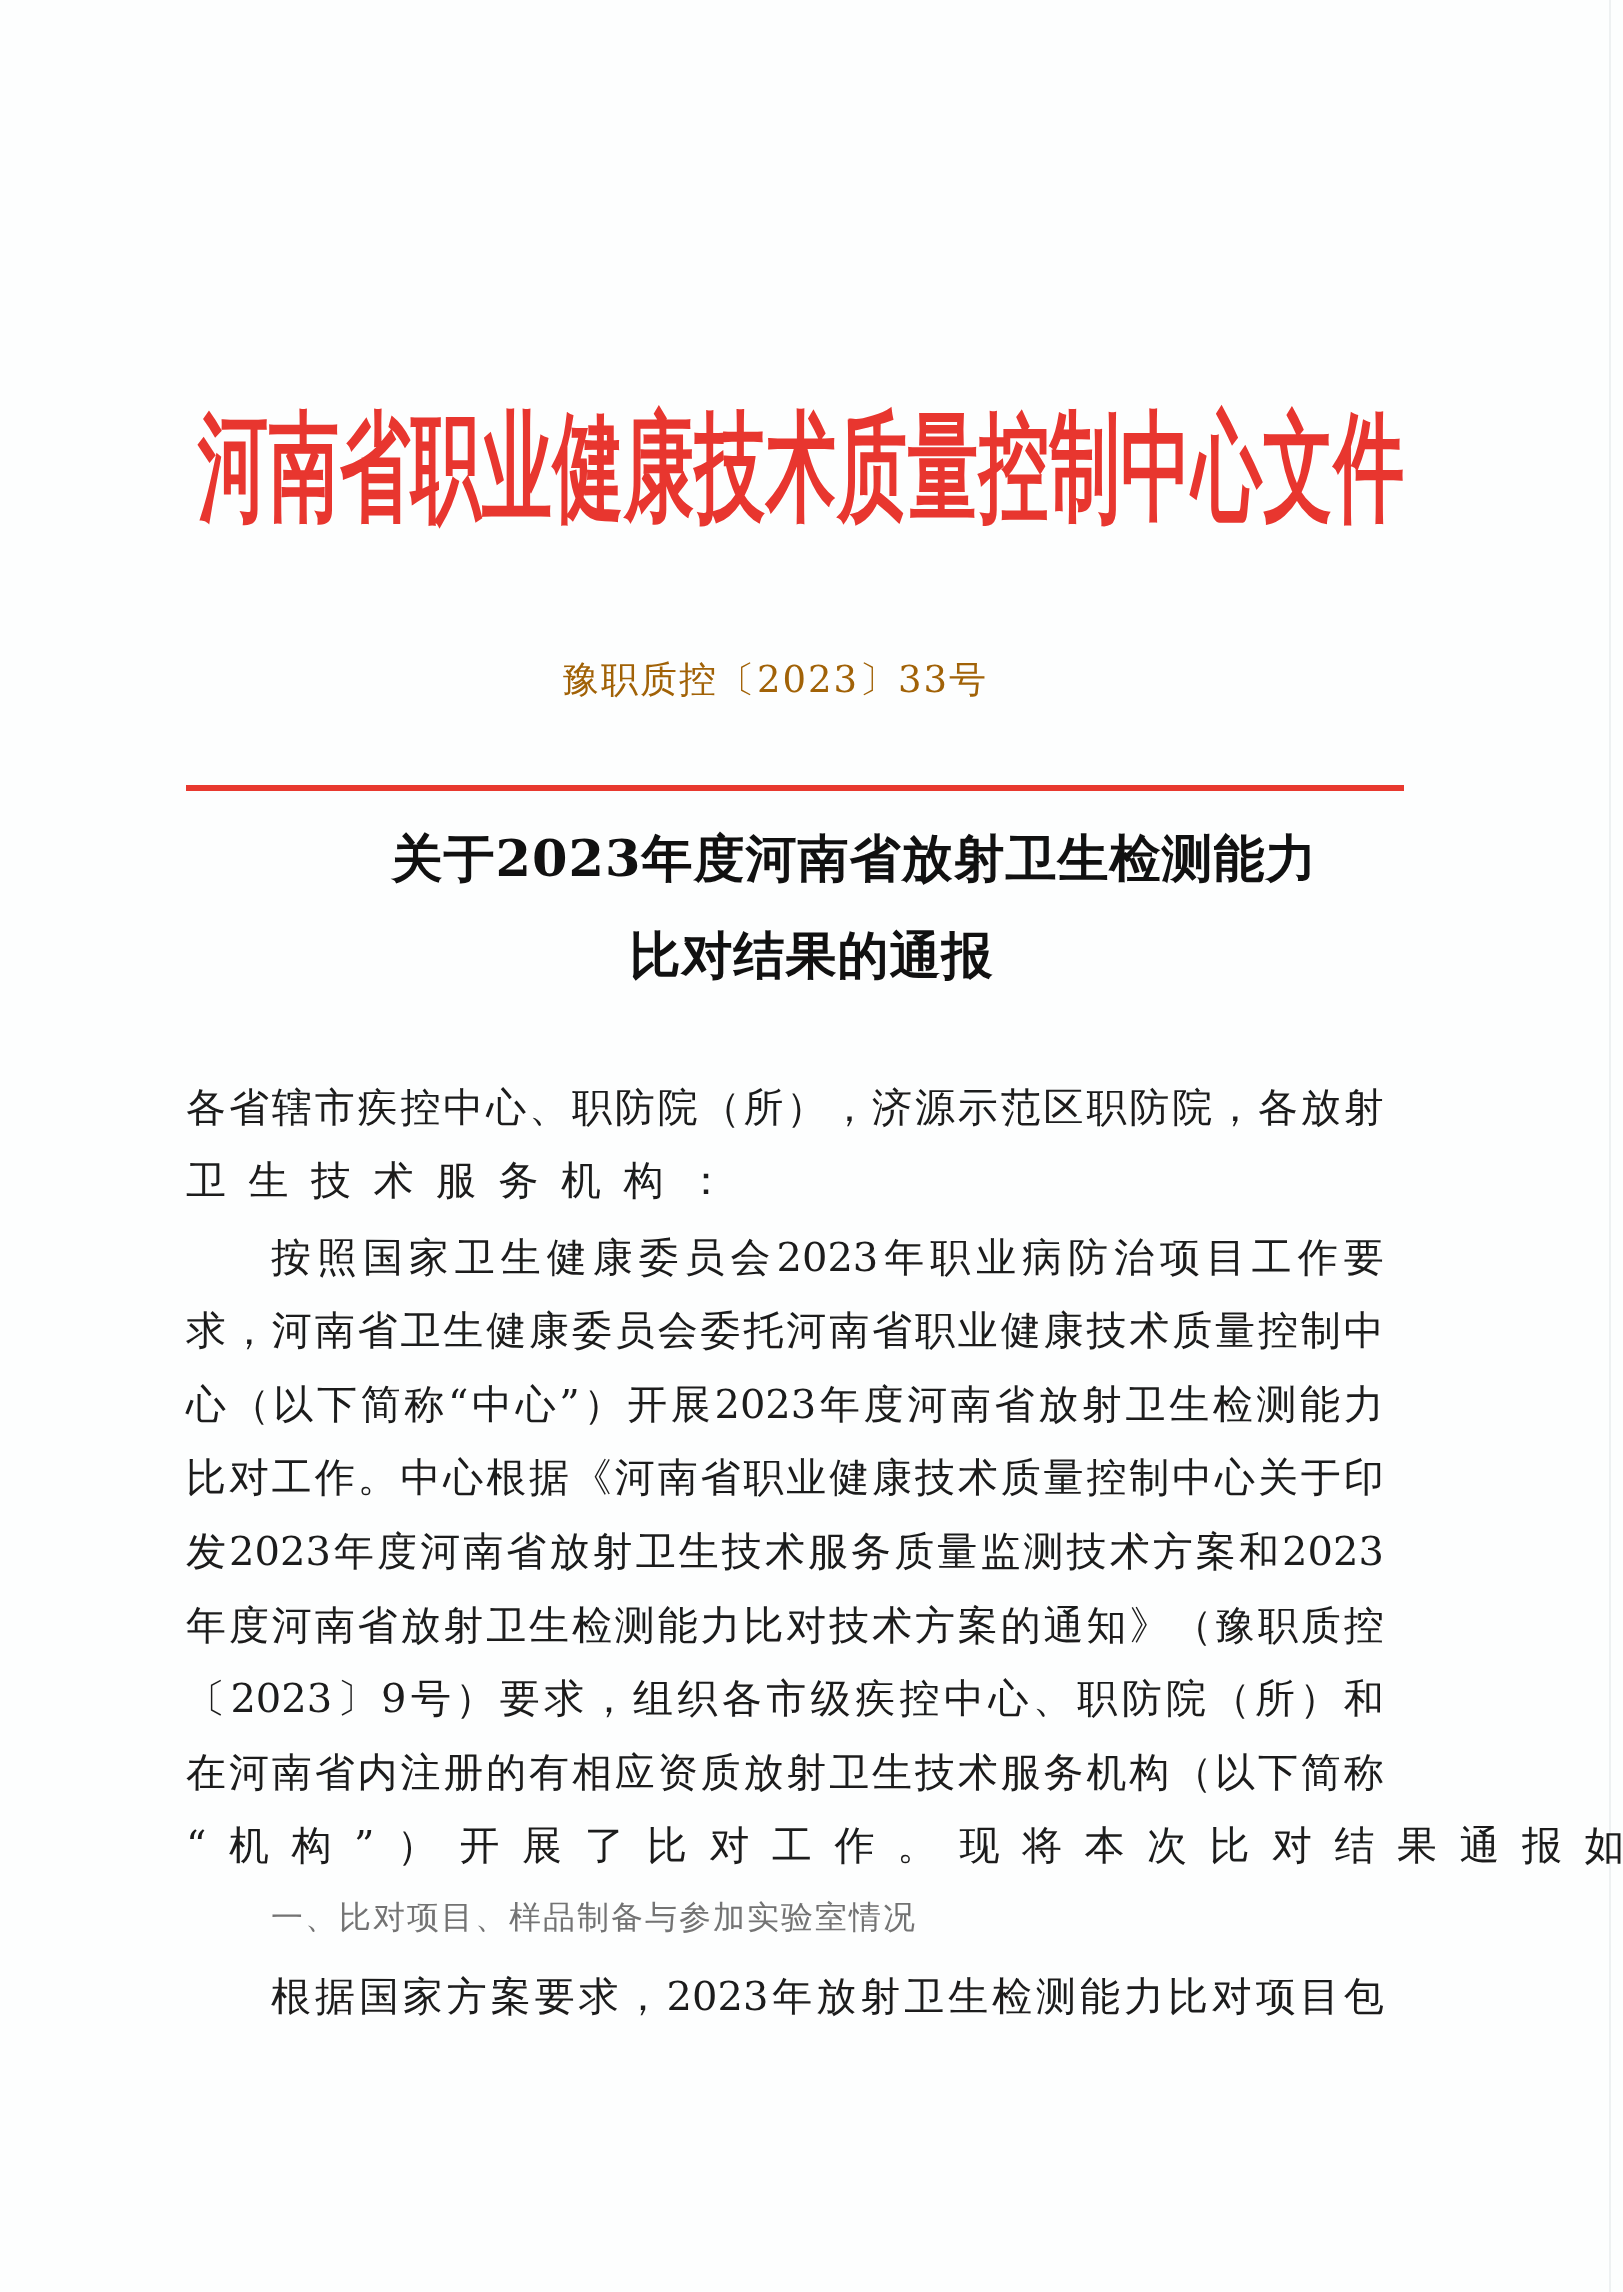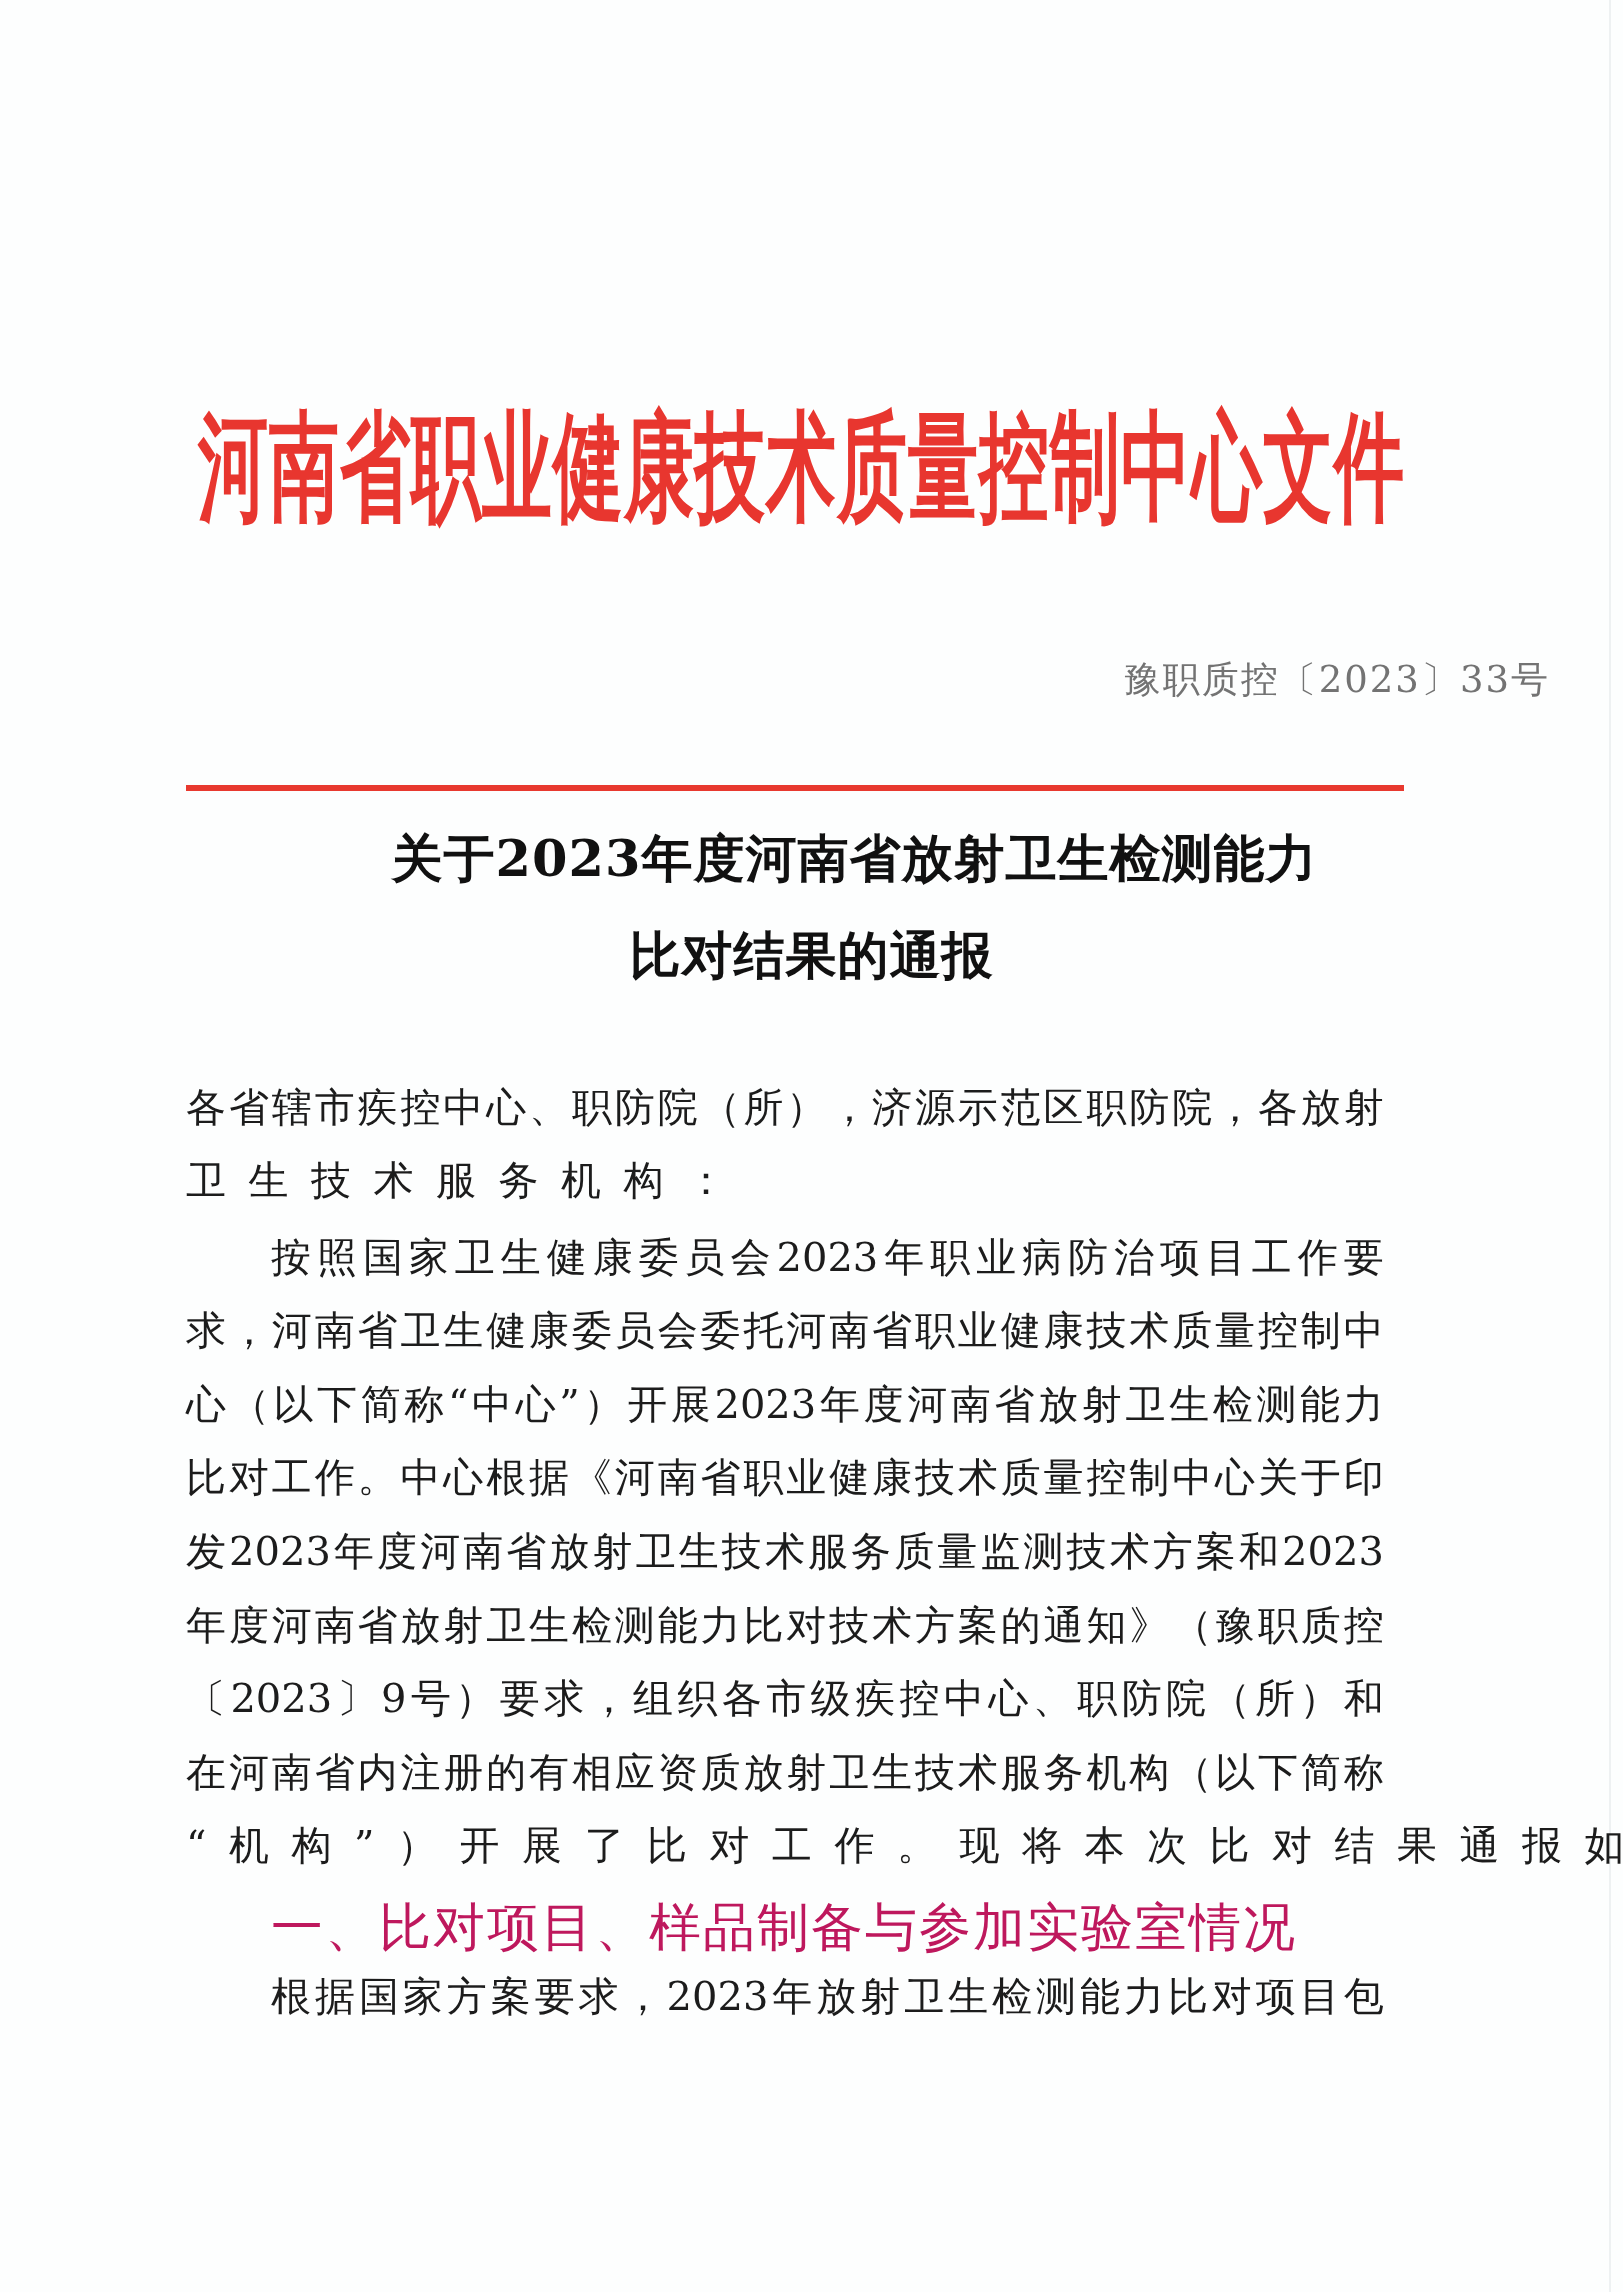--- a/index.html
+++ b/index.html
@@ -24,22 +24,22 @@
     font-family: "DejaVu Sans", "Liberation Sans", sans-serif;
     font-weight: bold;
     font-size: 106px;
     color: #e8362f;
     transform: scaleX(0.66) scaleY(1.12);
     transform-origin: center;
     width: 71px; text-align: center; line-height: 1;
   }
   .doc-number {
     position: absolute; left: 0; width: 1550px; top: 655px;
-    text-align: right;
-    font-size: 37px; letter-spacing: 2px; color: #737373;
+    text-align: center;
+    font-size: 37px; letter-spacing: 2px; color: #a16207;
   }
   .red-rule {
     position: absolute; left: 186px; top: 785px; width: 1218px; height: 5.9px;
     background: #e8392f;
   }
   .title {
     position: absolute; left: 0; width: 1623px;
     text-align: center;
     font-family: "DejaVu Serif", "Liberation Serif", serif;
     font-weight: bold; font-size: 51px; color: #111;
@@ -53,21 +53,21 @@
     white-space: nowrap;
     display: flex; justify-content: space-between;
     color: #1c1c1c;
   }
   .line.indent { left: 271px; width: 1113px; }
   .line.partial { justify-content: flex-start; }
   .line.partial span { margin-right: 22.5px; }
   .heading-line {
     position: absolute; left: 271px;
     font-family: "DejaVu Sans", "Liberation Sans", sans-serif;
-    font-size: 52px; line-height: 1; color: #be185d;
+    font-size: 32px; line-height: 1; color: #737373;
     letter-spacing: 2px;
   }
 </style>
 </head>
 <body>
 
 <div class="page-edge"></div>
 
 <div class="masthead" id="masthead" aria-label="河南省职业健康技术质量控制中心文件">
     <span class="ch">河</span>

